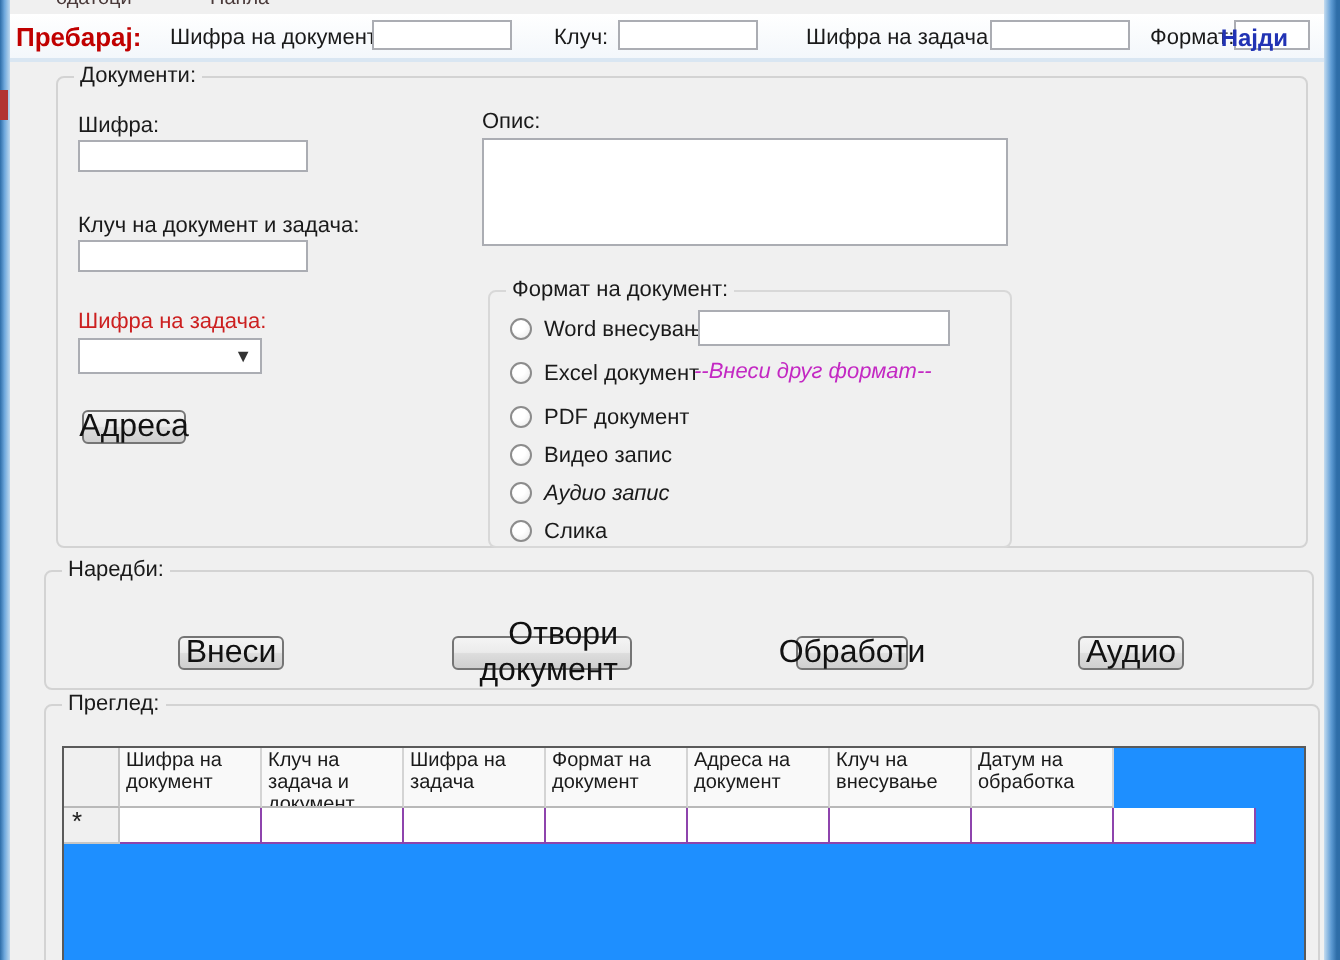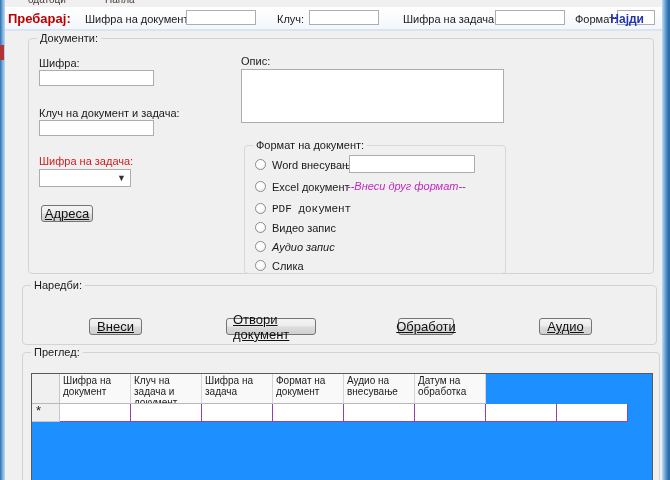--- a/index.html
+++ b/index.html
@@ -29,23 +29,23 @@
   .groupbox { position:absolute; border:1px solid #D3D3D3; border-radius:4px; background:#F0F0F0; }
   .gb-title { position:absolute; top:-7px; left:8px; background:#F0F0F0; padding:0 3px; font-size:11px; white-space:nowrap; }
 
   .lbl { position:absolute; font-size:11px; white-space:nowrap; }
   .tb  { position:absolute; border:1px solid #ABADB3; background:#fff; font-size:11px; padding:0 2px; box-sizing:border-box; }
   textarea.tb { resize:none; }
 
   .combo { position:absolute; border:1px solid #ABADB3; background:#fff; box-sizing:border-box; }
   .combo .arrow { position:absolute; right:4px; top:3px; font-size:9px; color:#333; }
 
-  .btn { position:absolute; border:1px solid #757575; border-radius:3px; font-size:13px; text-align:left;
+  .btn { position:absolute; border:1px solid #757575; border-radius:3px; font-size:16px; text-align:right;
          background:linear-gradient(#F4F4F4,#EBEBEB 48%,#DDDDDD 52%,#CFCFCF); box-sizing:border-box;
-         display:flex; align-items:center; justify-content:center; cursor:pointer; color:#111;text-decoration:underline; }
+         display:flex; align-items:center; justify-content:center; cursor:pointer; color:#111; }
 
   
   .fr { position:absolute; left:10px; display:flex; align-items:center; gap:6px; height:13px; }
   .radio { width:11px; height:11px; border-radius:50%; border:1px solid #8C8C8C; box-sizing:border-box;
            background:radial-gradient(circle at 35% 30%,#ffffff 40%,#E8E8E8); }
   .hint { position:absolute; font-size:11px; font-style:italic; color:#C328C3; white-space:nowrap; }
 
   
   .grid { position:absolute; left:8px; top:20px; width:620px; height:107px; background:#1E8FFF; border:1px solid #5A5A5A; overflow:hidden; }
   .grow { display:flex; }
@@ -109,21 +109,21 @@
       <span class="gb-title">Формат на документ:</span>
 
       <div class="fr" style="top:12px;">
         <span class="radio"></span>
         <span>Word внесување</span>
       </div>
       <div class="fr" style="top:34px;">
         <span class="radio"></span>
         <span>Excel документ</span>
       </div>
-      <div class="fr" style="top:56px;font-family:Liberation Mono, monospace;">
+      <div class="fr" style="top:56px;">
         <span class="radio"></span>
         <span>PDF документ</span>
       </div>
       <div class="fr" style="top:75px;">
         <span class="radio"></span>
         <span>Видео запис</span>
       </div>
       <div class="fr" style="top:94px;font-style:italic;">
         <span class="radio"></span>
         <span>Аудио запис</span>
@@ -149,21 +149,22 @@
   <div class="groupbox" style="left:22px; top:352px; width:636px; height:135px; border-radius:4px 4px 0 0;">
     <span class="gb-title">Преглед:</span>
 
     <div class="grid">
       <div class="grow">
         <div class="corner"></div>
         <div class="hcell"><span>Шифра на документ</span></div>
         <div class="hcell"><span>Клуч на задача и документ</span></div>
         <div class="hcell"><span>Шифра на задача</span></div>
         <div class="hcell"><span>Формат на документ</span></div>
-        <div class="hcell"><span>Аудио на внесување</span></div>
+        <div class="hcell"><span>Адреса на документ</span></div>
+        <div class="hcell"><span>Клуч на внесување</span></div>
         <div class="hcell"><span>Датум на обработка</span></div>
       </div>
       <div class="grow">
         <div class="rowhdr">*</div>
         <div class="dcell"></div>
         <div class="dcell"></div>
         <div class="dcell"></div>
         <div class="dcell"></div>
         <div class="dcell"></div>
         <div class="dcell"></div>

